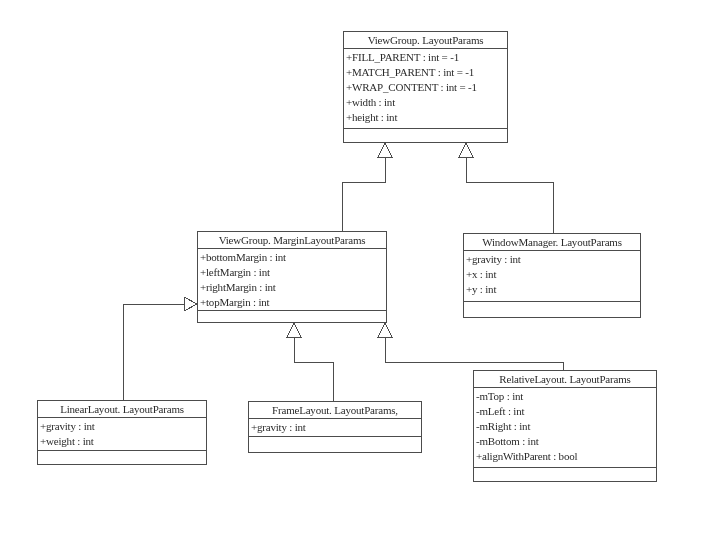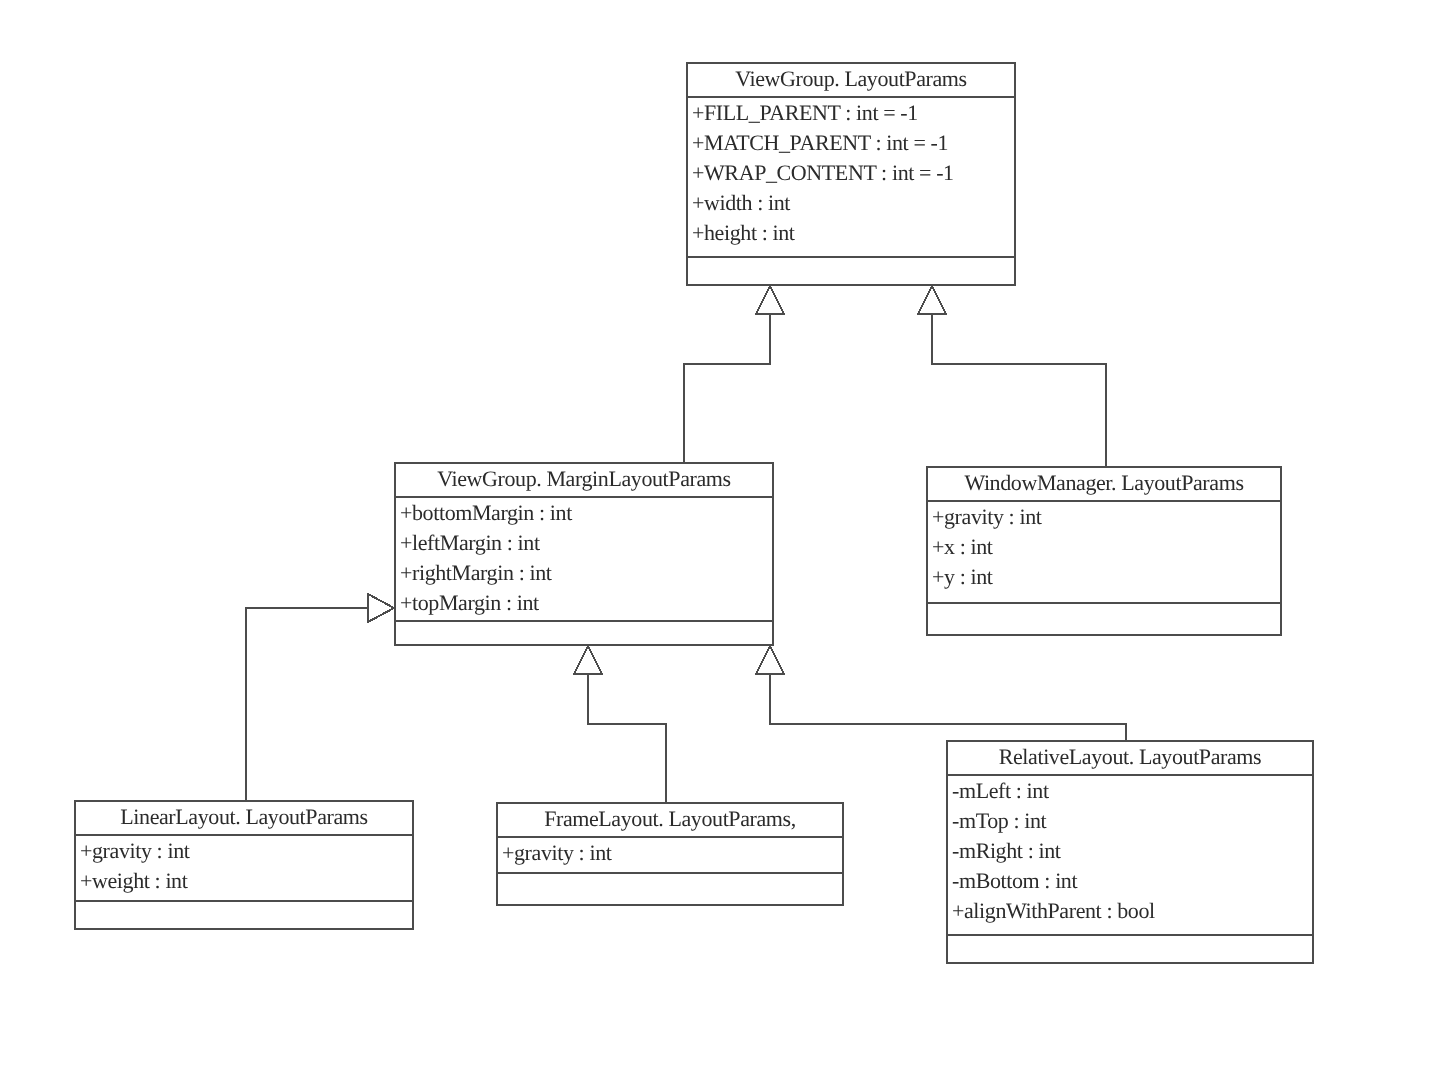--- a/index.html
+++ b/index.html
@@ -131,22 +131,22 @@
     <div class="uml-title">FrameLayout. LayoutParams,</div>
     <div class="uml-attrs">
       <div class="uml-attr-row">+gravity : int</div>
     </div>
     <div class="uml-methods" style="height:15px;"></div>
   </div>
 
   <div class="uml-class" style="left:473px; top:370px; width:184px; height:112px;justify-content:space-between;">
     <div class="uml-title">RelativeLayout. LayoutParams</div>
     <div class="uml-attrs">
+      <div class="uml-attr-row">-mTop : int</div>
       <div class="uml-attr-row">-mLeft : int</div>
-      <div class="uml-attr-row">-mTop : int</div>
       <div class="uml-attr-row">-mRight : int</div>
       <div class="uml-attr-row">-mBottom : int</div>
       <div class="uml-attr-row">+alignWithParent : bool</div>
     </div>
     <div class="uml-methods" style="height:13px;"></div>
   </div>
 
 </div>
 
 </body></html>

